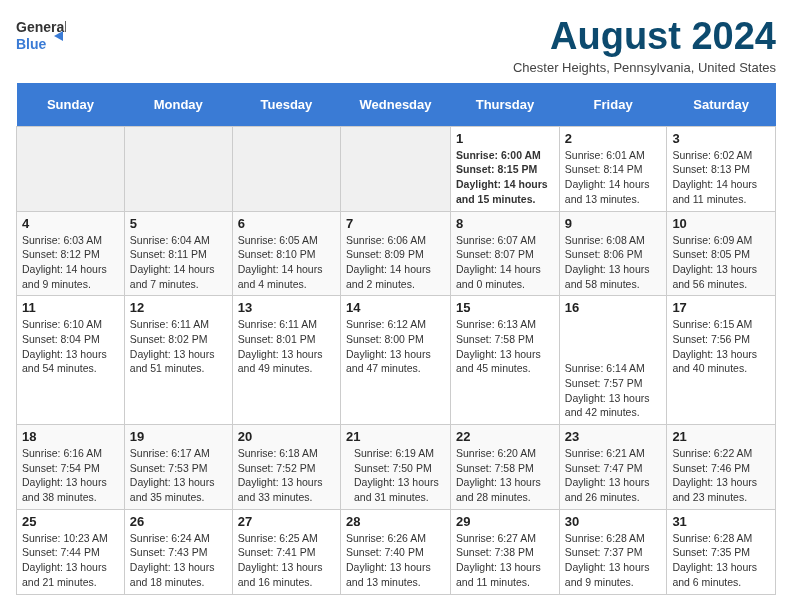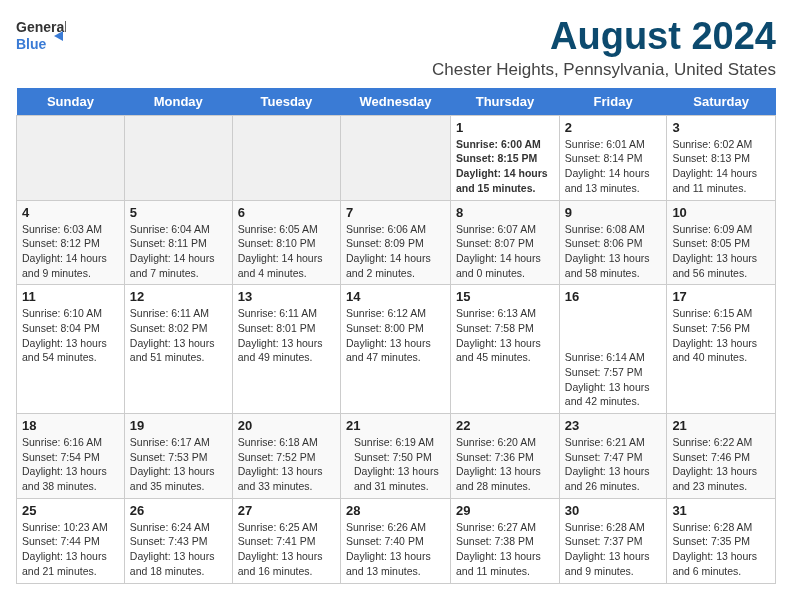--- a/index.html
+++ b/index.html
@@ -24,34 +24,34 @@
     .title-area {
       text-align: right;
     }
     .main-title {
       font-size: 38px;
       font-weight: bold;
       color: #0c4a6e;
       line-height: 1.1;
     }
     .subtitle {
-      font-size: 17px;
+      font-size: 13px;
       color: #444;
       margin-top: 2px;
     }
     table {
       width: 100%;
       border-collapse: collapse;
       font-size: 11px;
     }
     .day-header {
       background: #3a7bd5;
       color: white;
       text-align: center;
-      padding: 6px 4px;
+      padding: 14px 4px;
       font-weight: bold;
       font-size: 13px;
     }
     td {
       border: 1px solid #ccc;
       vertical-align: top;
       padding: 4px 5px;
       width: 113px;
       min-height: 80px;
       background: #fff;
@@ -261,21 +261,21 @@
         <td>
           <div class="date-num">21</div>
           <div class="cell-text" style="white-space: pre-line; margin-left: 8px;">Sunrise: 6:19 AM
 Sunset: 7:50 PM
 Daylight: 13 hours
 and 31 minutes.</div>
         </td>
         <td>
           <div class="date-num">22</div>
           <div class="cell-text" style="white-space: pre-line;">Sunrise: 6:20 AM
-Sunset: 7:36 PM
+Sunset: 7:58 PM
 Daylight: 13 hours
 and 28 minutes.</div>
         </td>
         <td>
           <div class="date-num">23</div>
           <div class="cell-text" style="white-space: pre-line;">Sunrise: 6:21 AM
 Sunset: 7:47 PM
 Daylight: 13 hours
 and 26 minutes.</div>
         </td>

